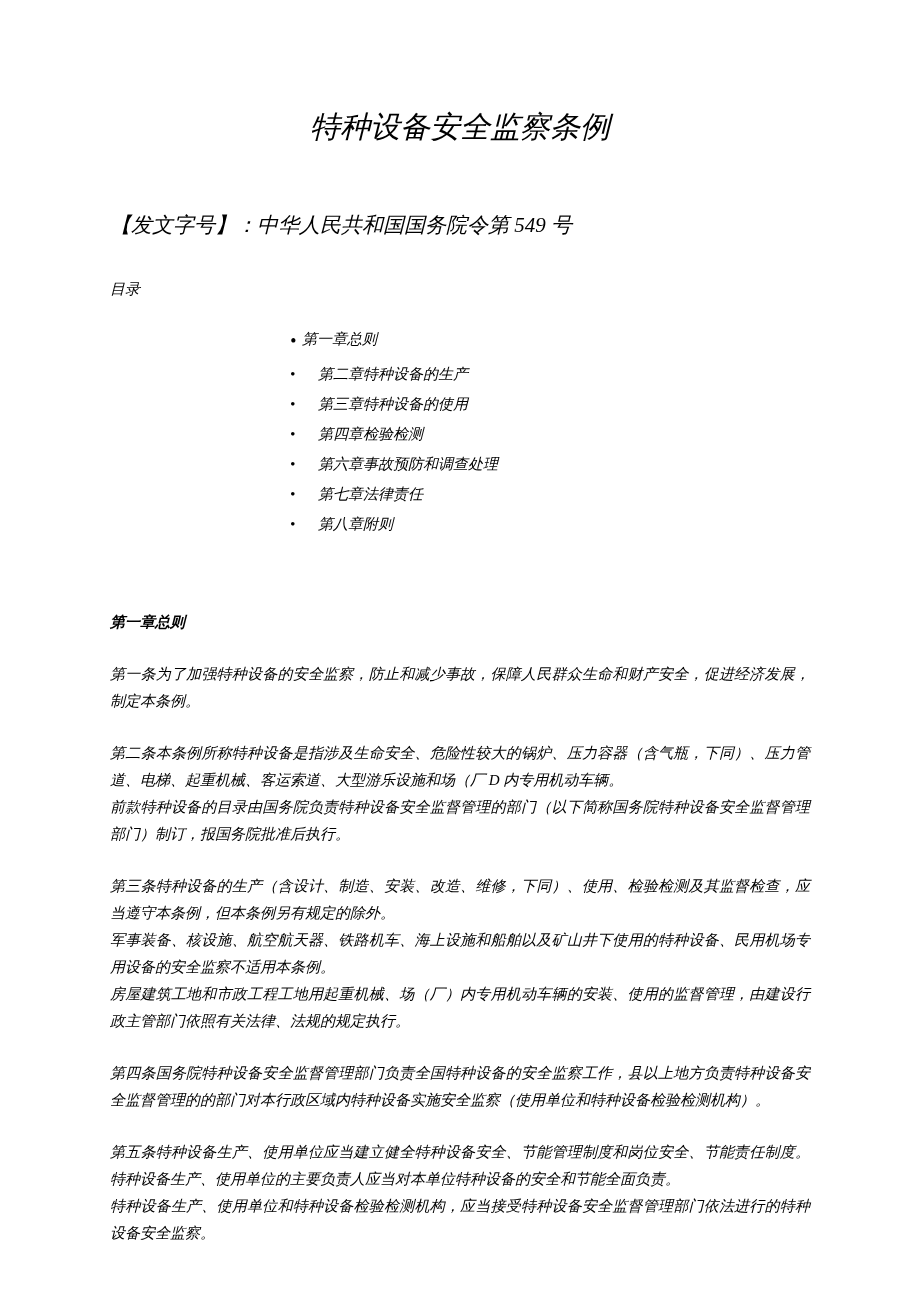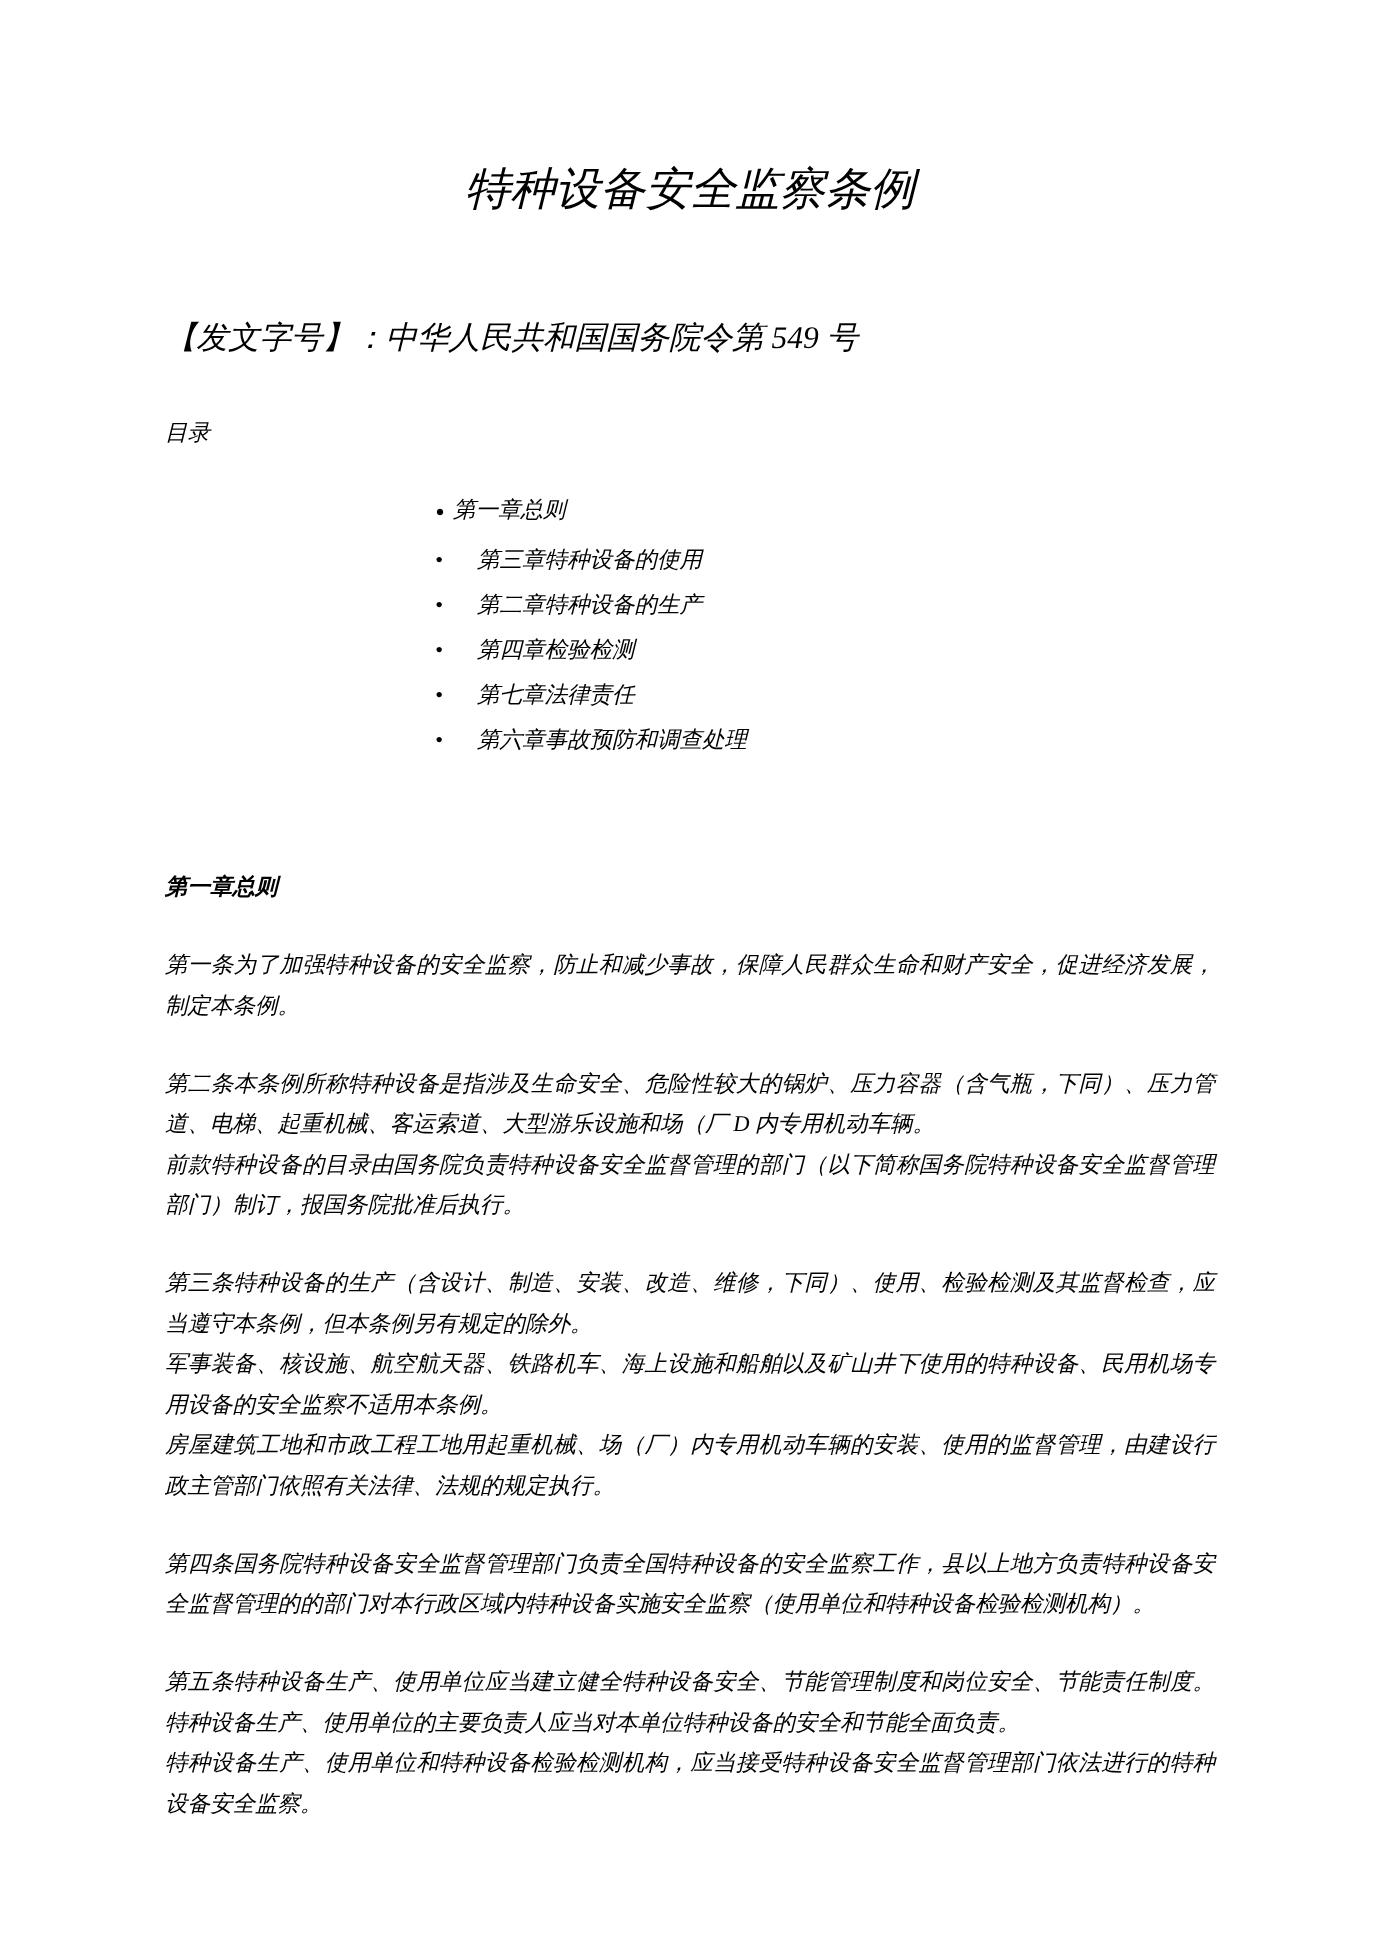--- a/index.html
+++ b/index.html
@@ -76,25 +76,26 @@
 <div class="meta-block">
   <div class="meta-line">
     <span>【发文字号】：</span><span>中华人民共和国国务院令第 549 号</span>
   </div>
 </div>
 
 <div class="toc-label">目录</div>
 
 <div class="toc">
   <div class="toc-item first"><span class="bullet">•</span><span>第一章总则</span></div>
+  <div class="toc-item"><span class="bullet">•</span><span>第二章特种设备的生产</span></div>
   <div class="toc-item"><span class="bullet">•</span><span>第三章特种设备的使用</span></div>
-  <div class="toc-item"><span class="bullet">•</span><span>第二章特种设备的生产</span></div>
   <div class="toc-item"><span class="bullet">•</span><span>第四章检验检测</span></div>
+  <div class="toc-item"><span class="bullet">•</span><span>第六章事故预防和调查处理</span></div>
   <div class="toc-item"><span class="bullet">•</span><span>第七章法律责任</span></div>
-  <div class="toc-item"><span class="bullet">•</span><span>第六章事故预防和调查处理</span></div>
+  <div class="toc-item"><span class="bullet">•</span><span>第八章附则</span></div>
 </div>
 
 <div class="chapter-heading">第一章总则</div>
 
 <div class="para">第一条为了加强特种设备的安全监察，防止和减少事故，保障人民群众生命和财产安全，促进经济发展，制定本条例。</div>
 
 <div class="para nogap">第二条本条例所称特种设备是指涉及生命安全、危险性较大的锅炉、压力容器（含气瓶，下同）、压力管道、电梯、起重机械、客运索道、大型游乐设施和场（厂 D 内专用机动车辆。</div>
 <div class="para">前款特种设备的目录由国务院负责特种设备安全监督管理的部门（以下简称国务院特种设备安全监督管理部门）制订，报国务院批准后执行。</div>
 
 <div class="para nogap">第三条特种设备的生产（含设计、制造、安装、改造、维修，下同）、使用、检验检测及其监督检查，应当遵守本条例，但本条例另有规定的除外。</div>

